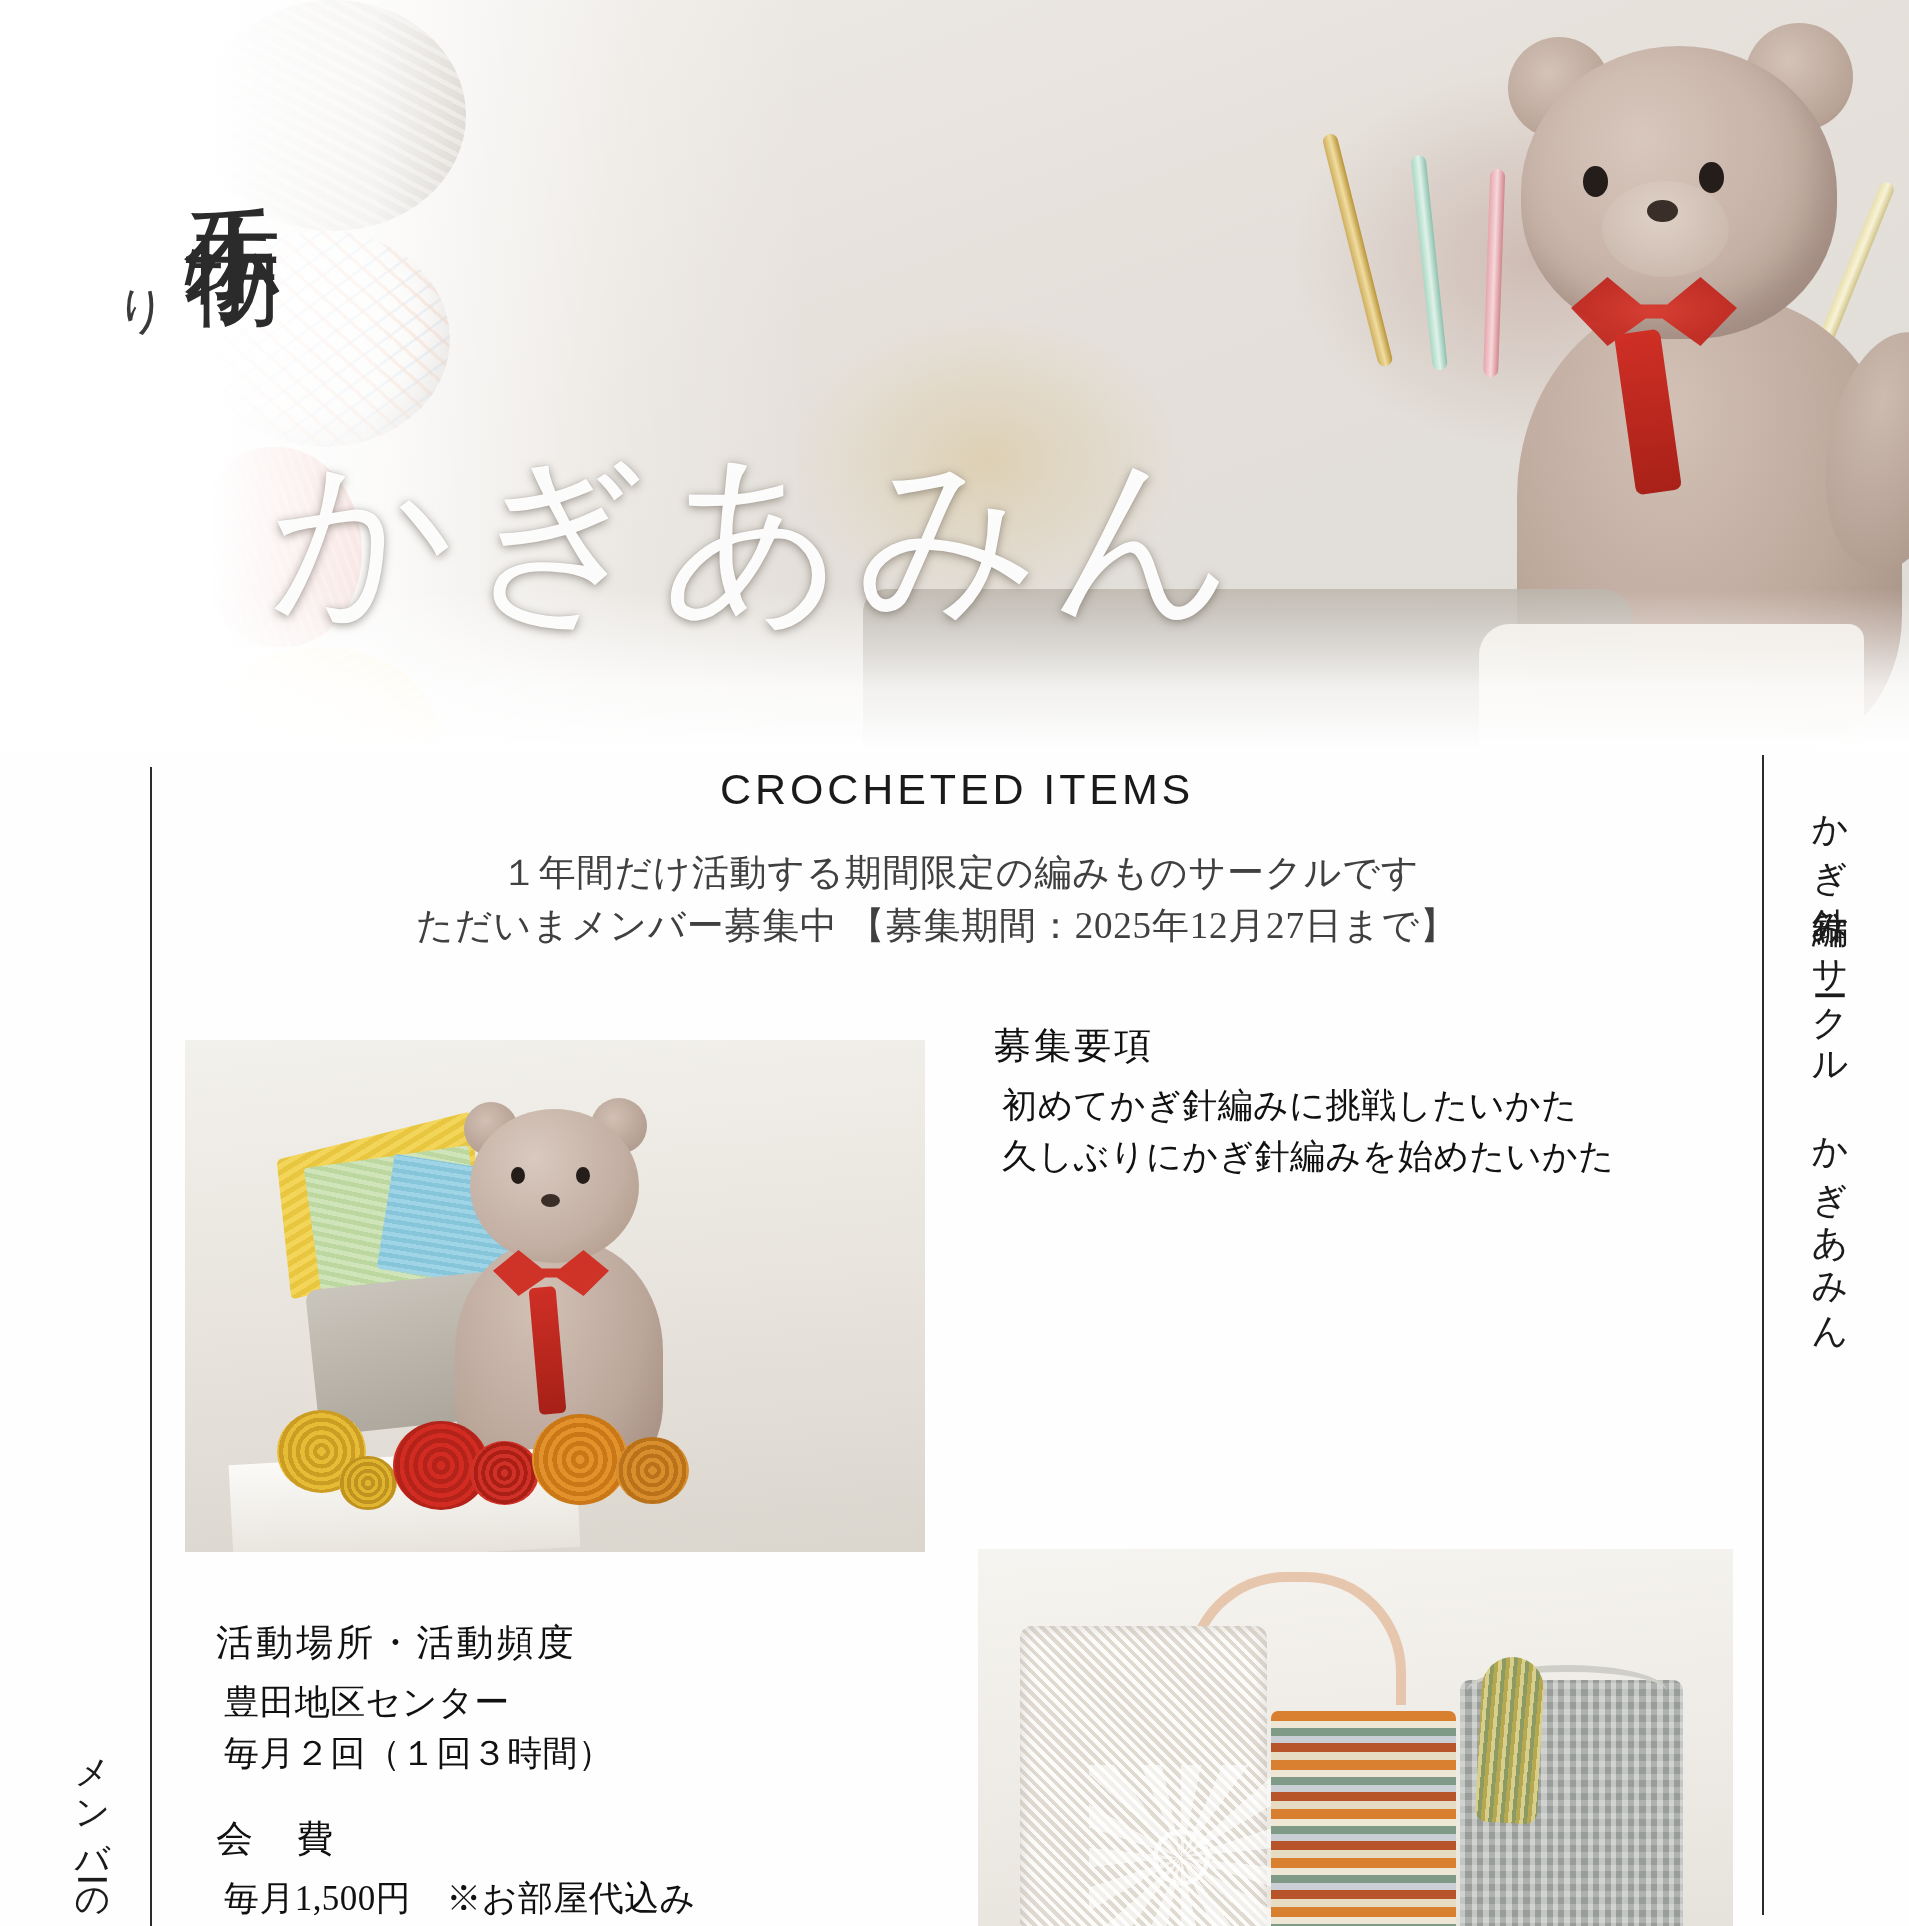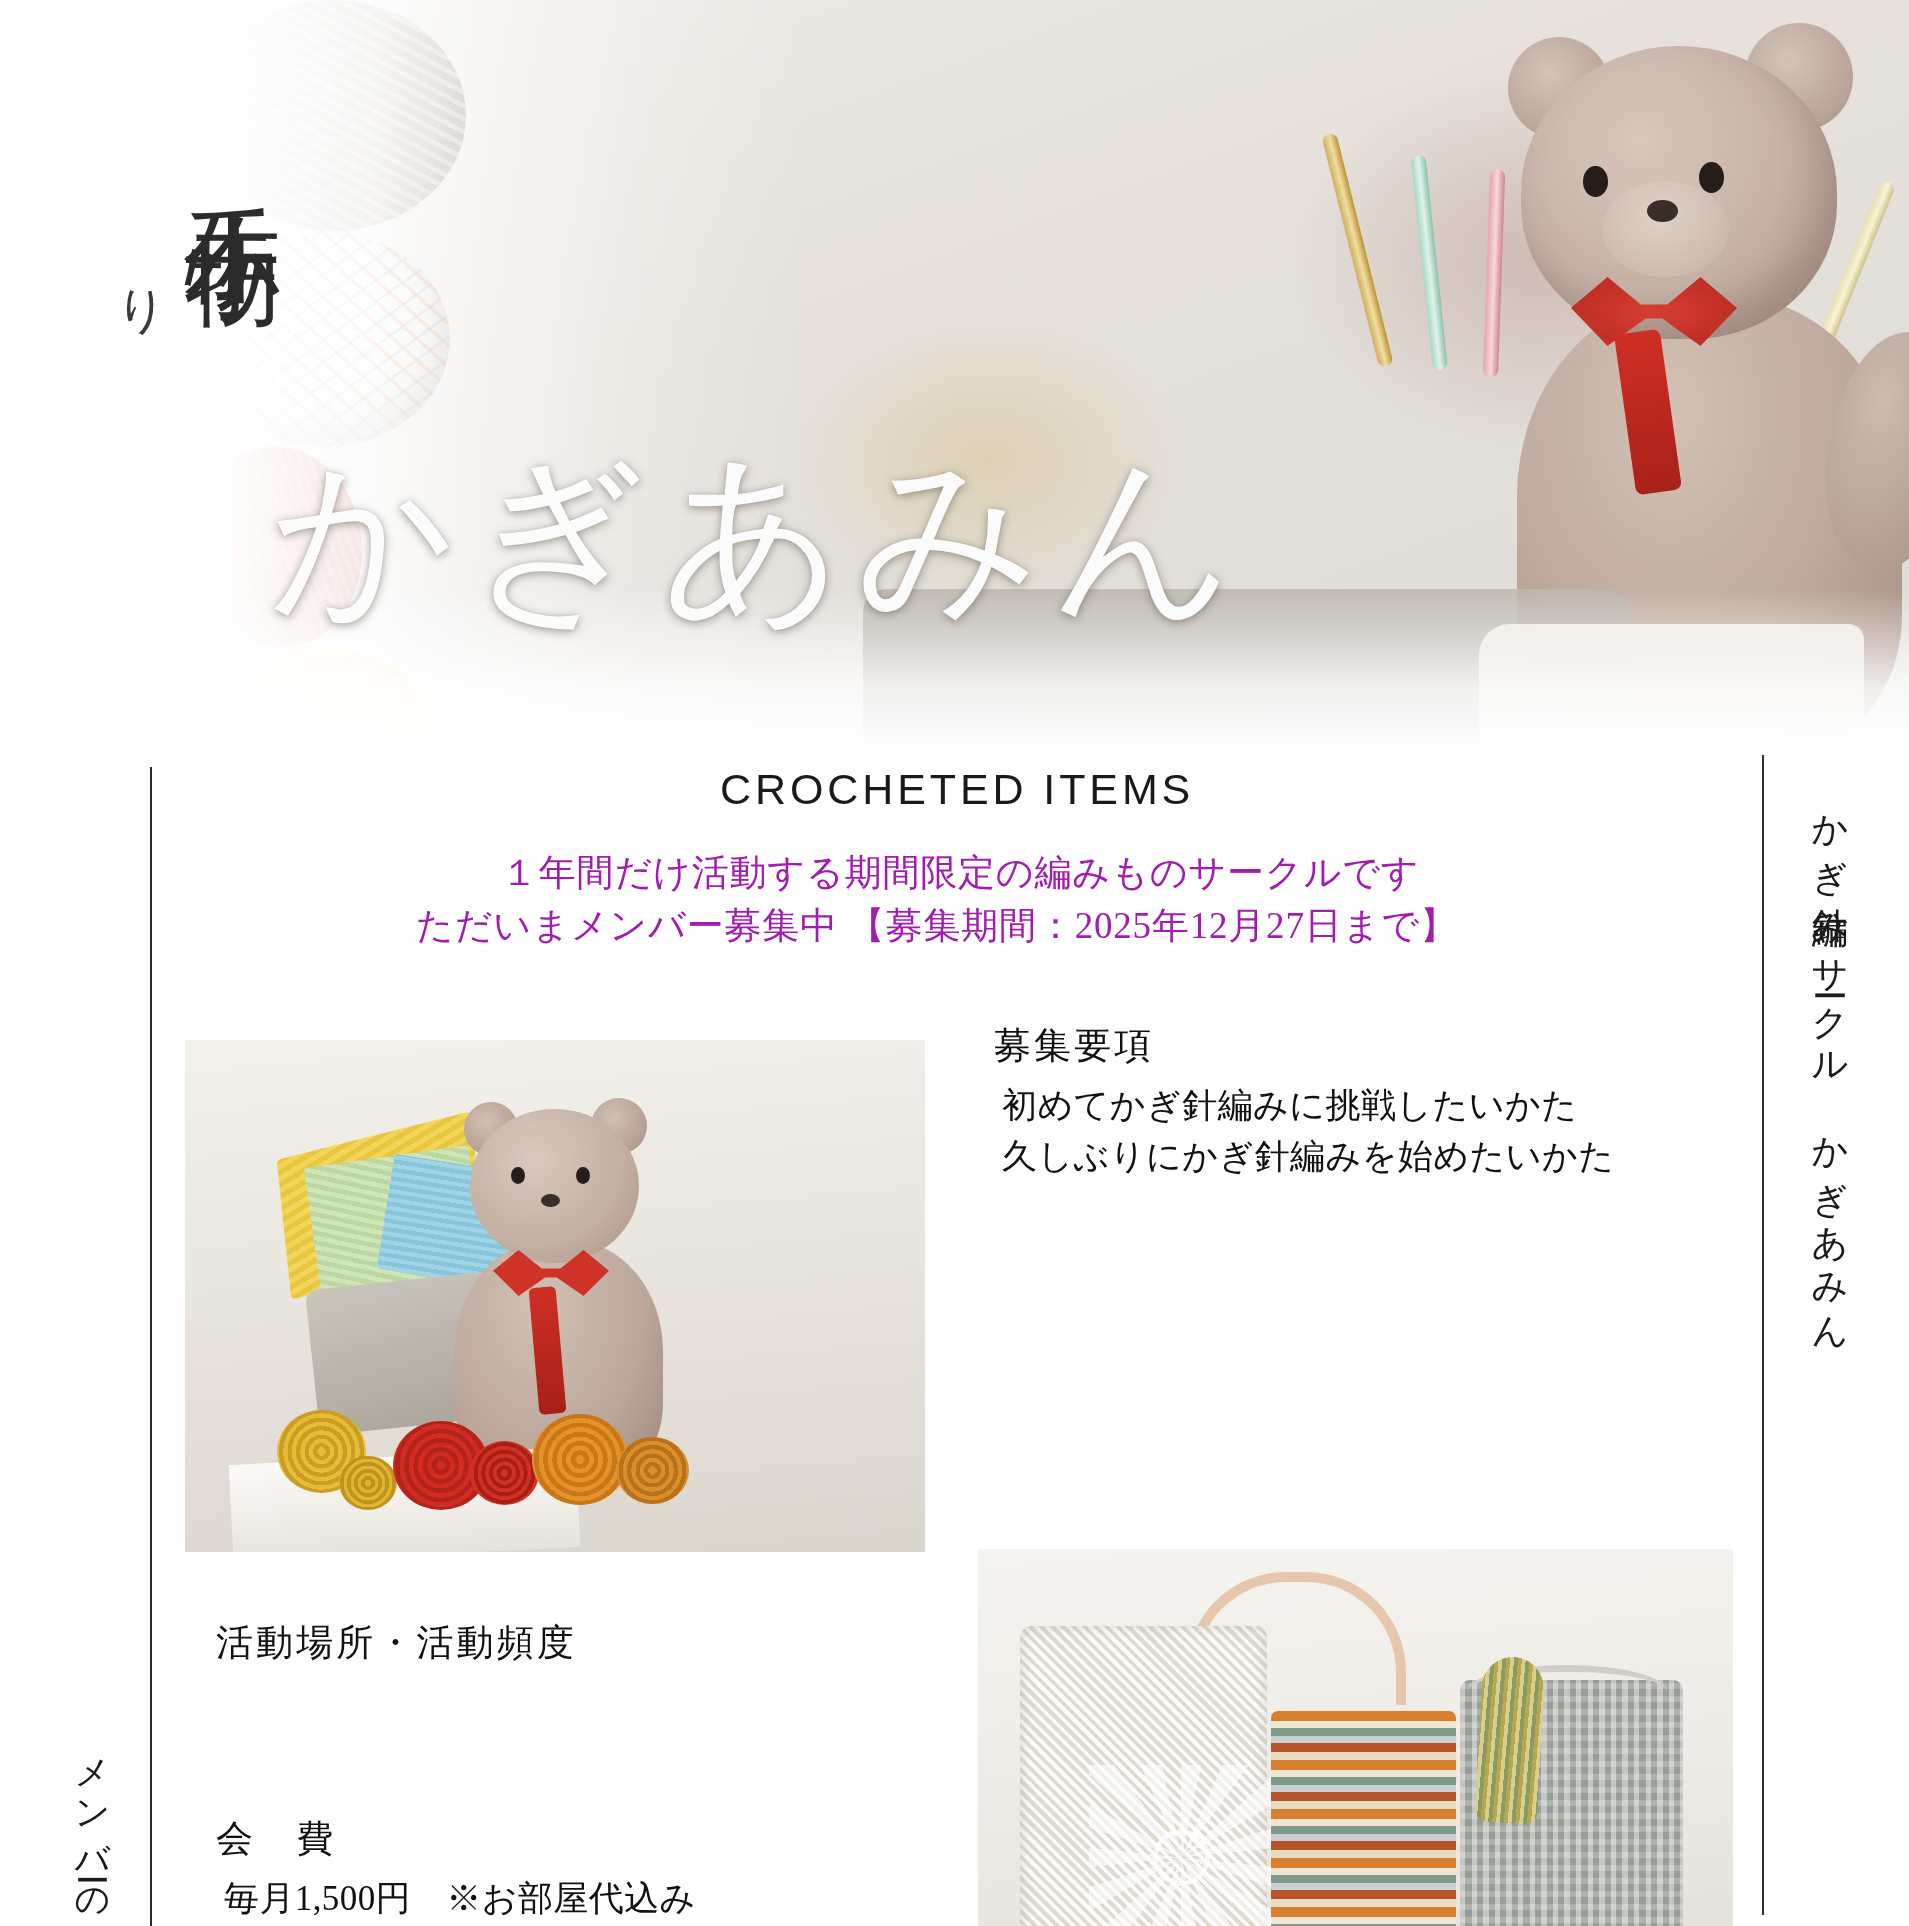--- a/index.html
+++ b/index.html
@@ -237,21 +237,21 @@
     color: #1a1a1a;
     font-family: "Liberation Sans", sans-serif;
     font-weight: 300;
   }
   .lede {
     position: absolute;
     left: 501px;
     top: 847px;
     font-size: 37px;
     line-height: 1.42;
-    color: #a21caf;
+    color: #404040;
     letter-spacing: 0.8px;
     white-space: nowrap;
   }
   .lede .l2 { margin-left: -85px; display: block; }
 
   
   .photo {
     position: absolute;
     overflow: hidden;
     background: #e9e6e1;
@@ -500,20 +500,22 @@
 
   <div class="sec sec-bosyu">
     <h3>募集要項</h3>
     <p>初めてかぎ針編みに挑戦したいかた
 久しぶりにかぎ針編みを始めたいかた</p>
   </div>
 
 
   <div class="sec sec-basho">
     <h3>活動場所・活動頻度</h3>
+    <p>豊田地区センター
+毎月２回（１回３時間）</p>
   </div>
 
   <div class="sec sec-kaihi">
     <h3 class="kaihi-title">会　費</h3>
     <p>毎月1,500円　※お部屋代込み
 参加できないときは返金します（700円）</p>
   </div>
 
 </div>
 

